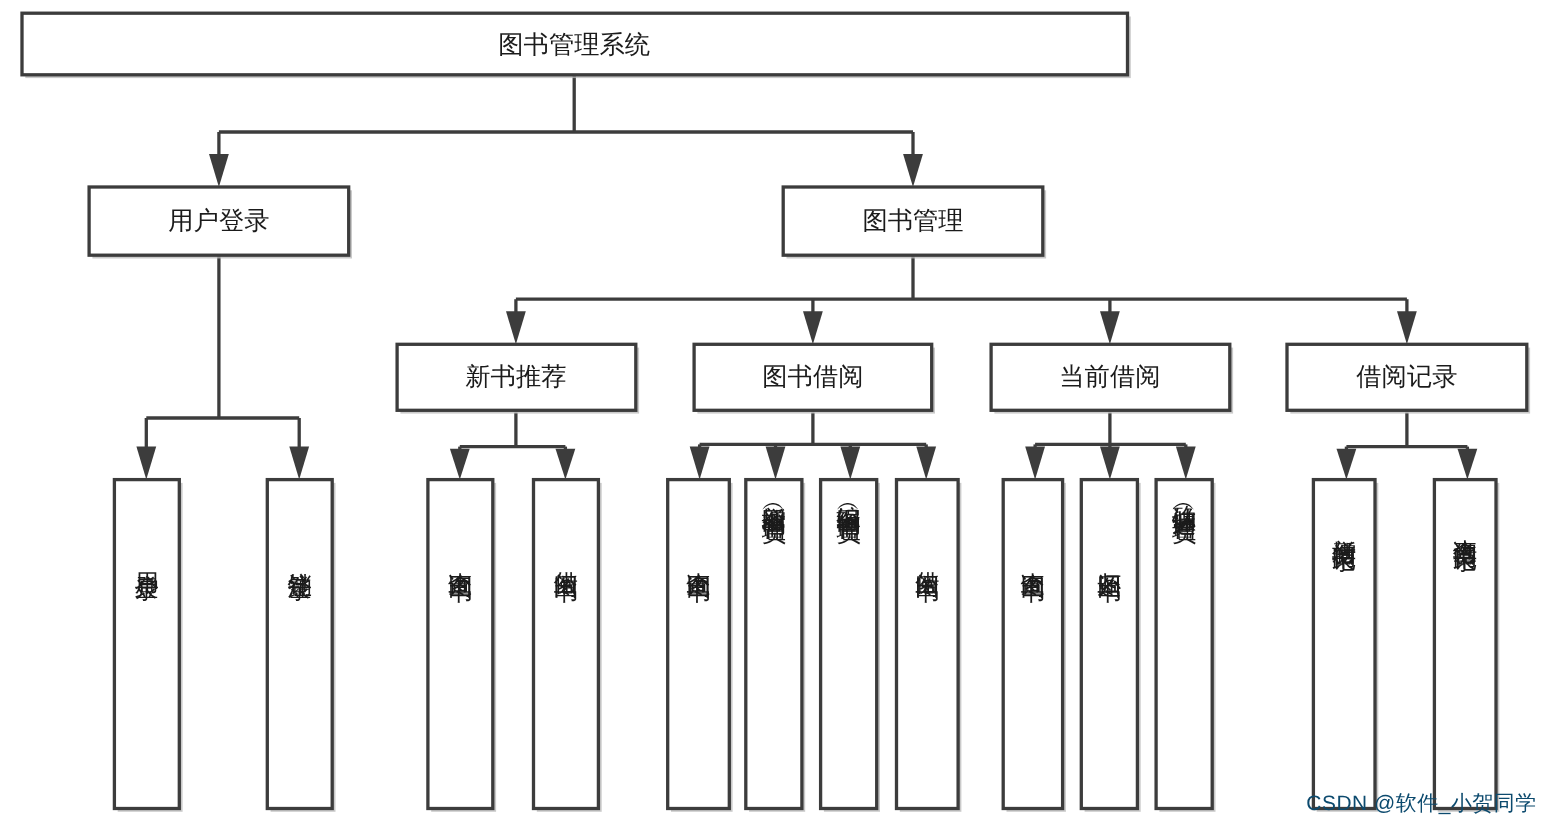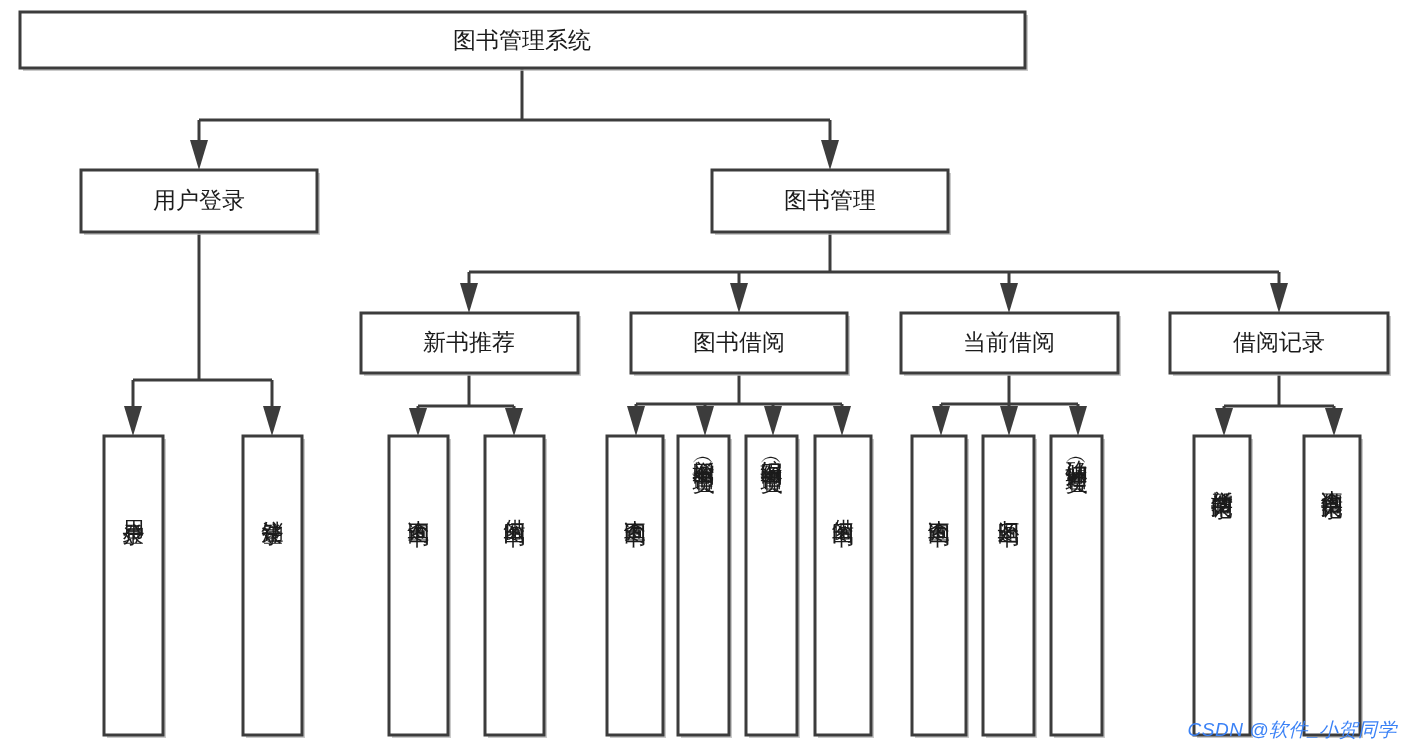--- a/index.html
+++ b/index.html
@@ -70,24 +70,23 @@
     align-items: flex-start;
     justify-content: center;
     pointer-events: none;
   }
   .watermark {
     position: absolute;
     right: 8px;
     bottom: 4px;
     font-family: "Liberation Sans", "DejaVu Sans", sans-serif;
     font-size: 19px;
-    color: #3b82f6;
+    color: #0c4a6e;
     white-space: nowrap;
     letter-spacing: 0.5px;
-    font-style: italic;
   }
 </style>
 </head>
 <body>
 
 <div id="diagram-root">
 
   <svg class="canvas" viewBox="0 0 1405 747">
 
     <g>

